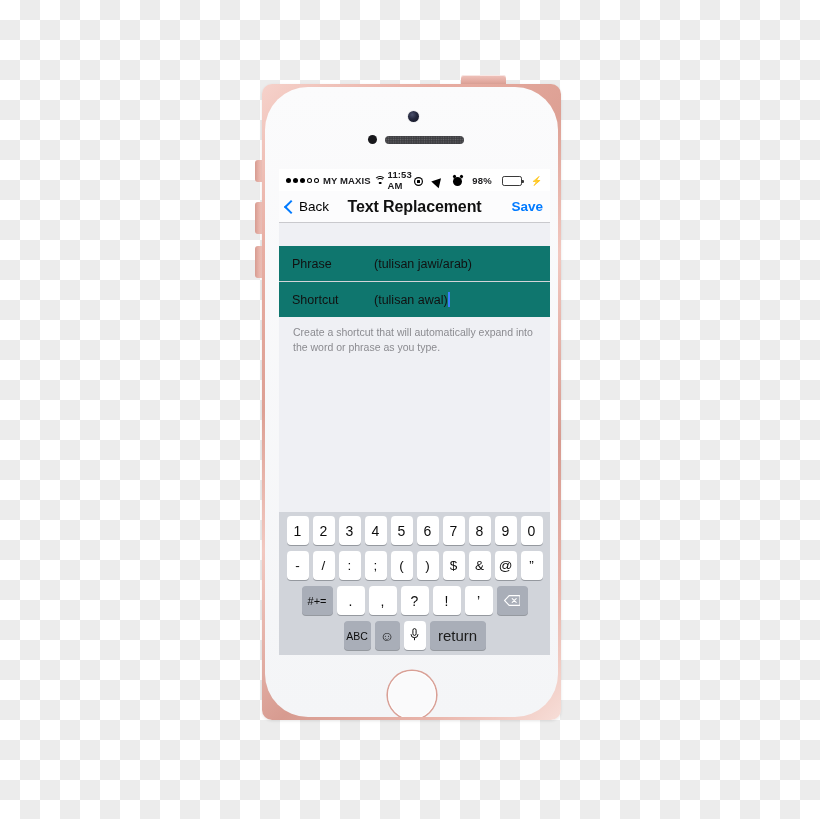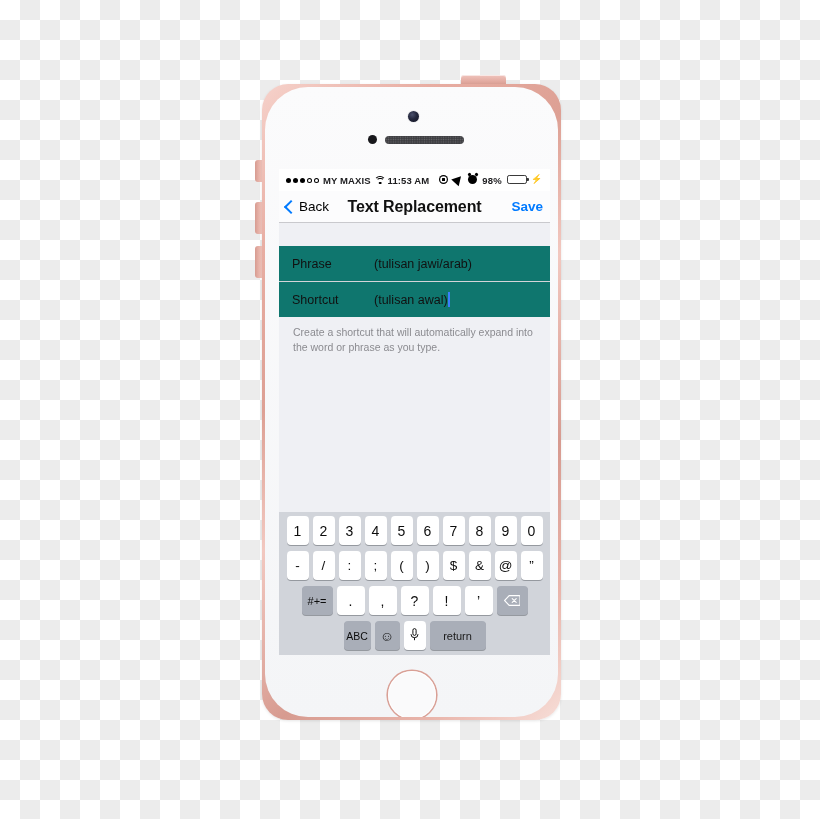--- a/index.html
+++ b/index.html
@@ -49,21 +49,21 @@
     border-radius: 3px 0 0 3px;
     background: linear-gradient(to right, #d79b90, #eebdb4 70%, #f3cdc6);
   }
   .side-btn.mute   { top: 76px;  height: 22px; }
   .side-btn.volup  { top: 118px; height: 32px; }
   .side-btn.voldn  { top: 162px; height: 32px; }
 
   .phone-frame {
     position: absolute;
     inset: 0;
-    border-radius: 26px;
+    border-radius: 10px;
     background: linear-gradient(135deg, #f6d2cb 0%, #e8ada2 18%, #dda094 35%, #f2c8c0 50%, #d79b90 70%, #e9b5ab 86%, #f7ded8 100%);
     box-shadow: 0 1px 3px rgba(0,0,0,.10);
   }
   .phone-body {
     position: absolute;
     left: 3px; top: 3px; right: 3px; bottom: 3px;
     border-radius: 43px;
     background: linear-gradient(to bottom, #fbfbfc, #f4f5f7);
     overflow: hidden;
   }
@@ -126,21 +126,21 @@
     display: flex;
     align-items: center;
     padding: 0 7px;
     font-size: 9.5px;
     font-weight: bold;
     color: #1c1c1e;
     letter-spacing: .1px;
   }
   .sb-left { display: flex; align-items: center; gap: 4px; flex: 0 0 auto; }
   .sb-center { flex: 1; text-align: left; padding-left: 2px; }
-  .sb-right { display: flex; align-items: flex-start; gap: 5px; flex: 0 0 auto; }
+  .sb-right { display: flex; align-items: flex-end; gap: 10px; flex: 0 0 auto; }
 
   .signal-dots { display: flex; gap: 2px; align-items: center; }
   .sd { width: 5px; height: 5px; border-radius: 50%; background: #000; }
   .sd.empty { background: transparent; box-shadow: inset 0 0 0 1px #000; }
 
   .wifi-icon { width: 11px; height: 9px; position: relative; }
   .wifi-icon i {
     position: absolute;
     left: 50%;
     border: 1.6px solid #000;
@@ -318,21 +318,21 @@
   }
   .row-num .key { width: 22px; }
   .row-sym .key { width: 22px; font-size: 13.5px; }
   .row-punct .key.mod { width: 31px; font-size: 11px; }
   .row-punct .key.p { width: 28px; }
   .row-punct .key.del { width: 31px; }
   .row-bottom .key.abc { width: 27px; font-size: 10.5px; }
   .row-bottom .key.emoji { width: 25px; font-size: 14px; }
   .row-bottom .key.mic { width: 22px; font-size: 13px; }
   .row-bottom .key.space { flex: 1; font-size: 11.5px; color: #222; }
-  .row-bottom .key.ret { width: 56px; font-size: 11px; color: #1b1b1b; }
+  .row-bottom .key.ret { width: 56px; font-size: 15px; color: #1b1b1b; }
 
   .del-glyph { position: relative; width: 16px; height: 11px; }
   .del-glyph svg { display: block; }
 </style>
 </head>
 <body>
 
 <div id="phone-device">
 
   <div class="power-button"></div>

